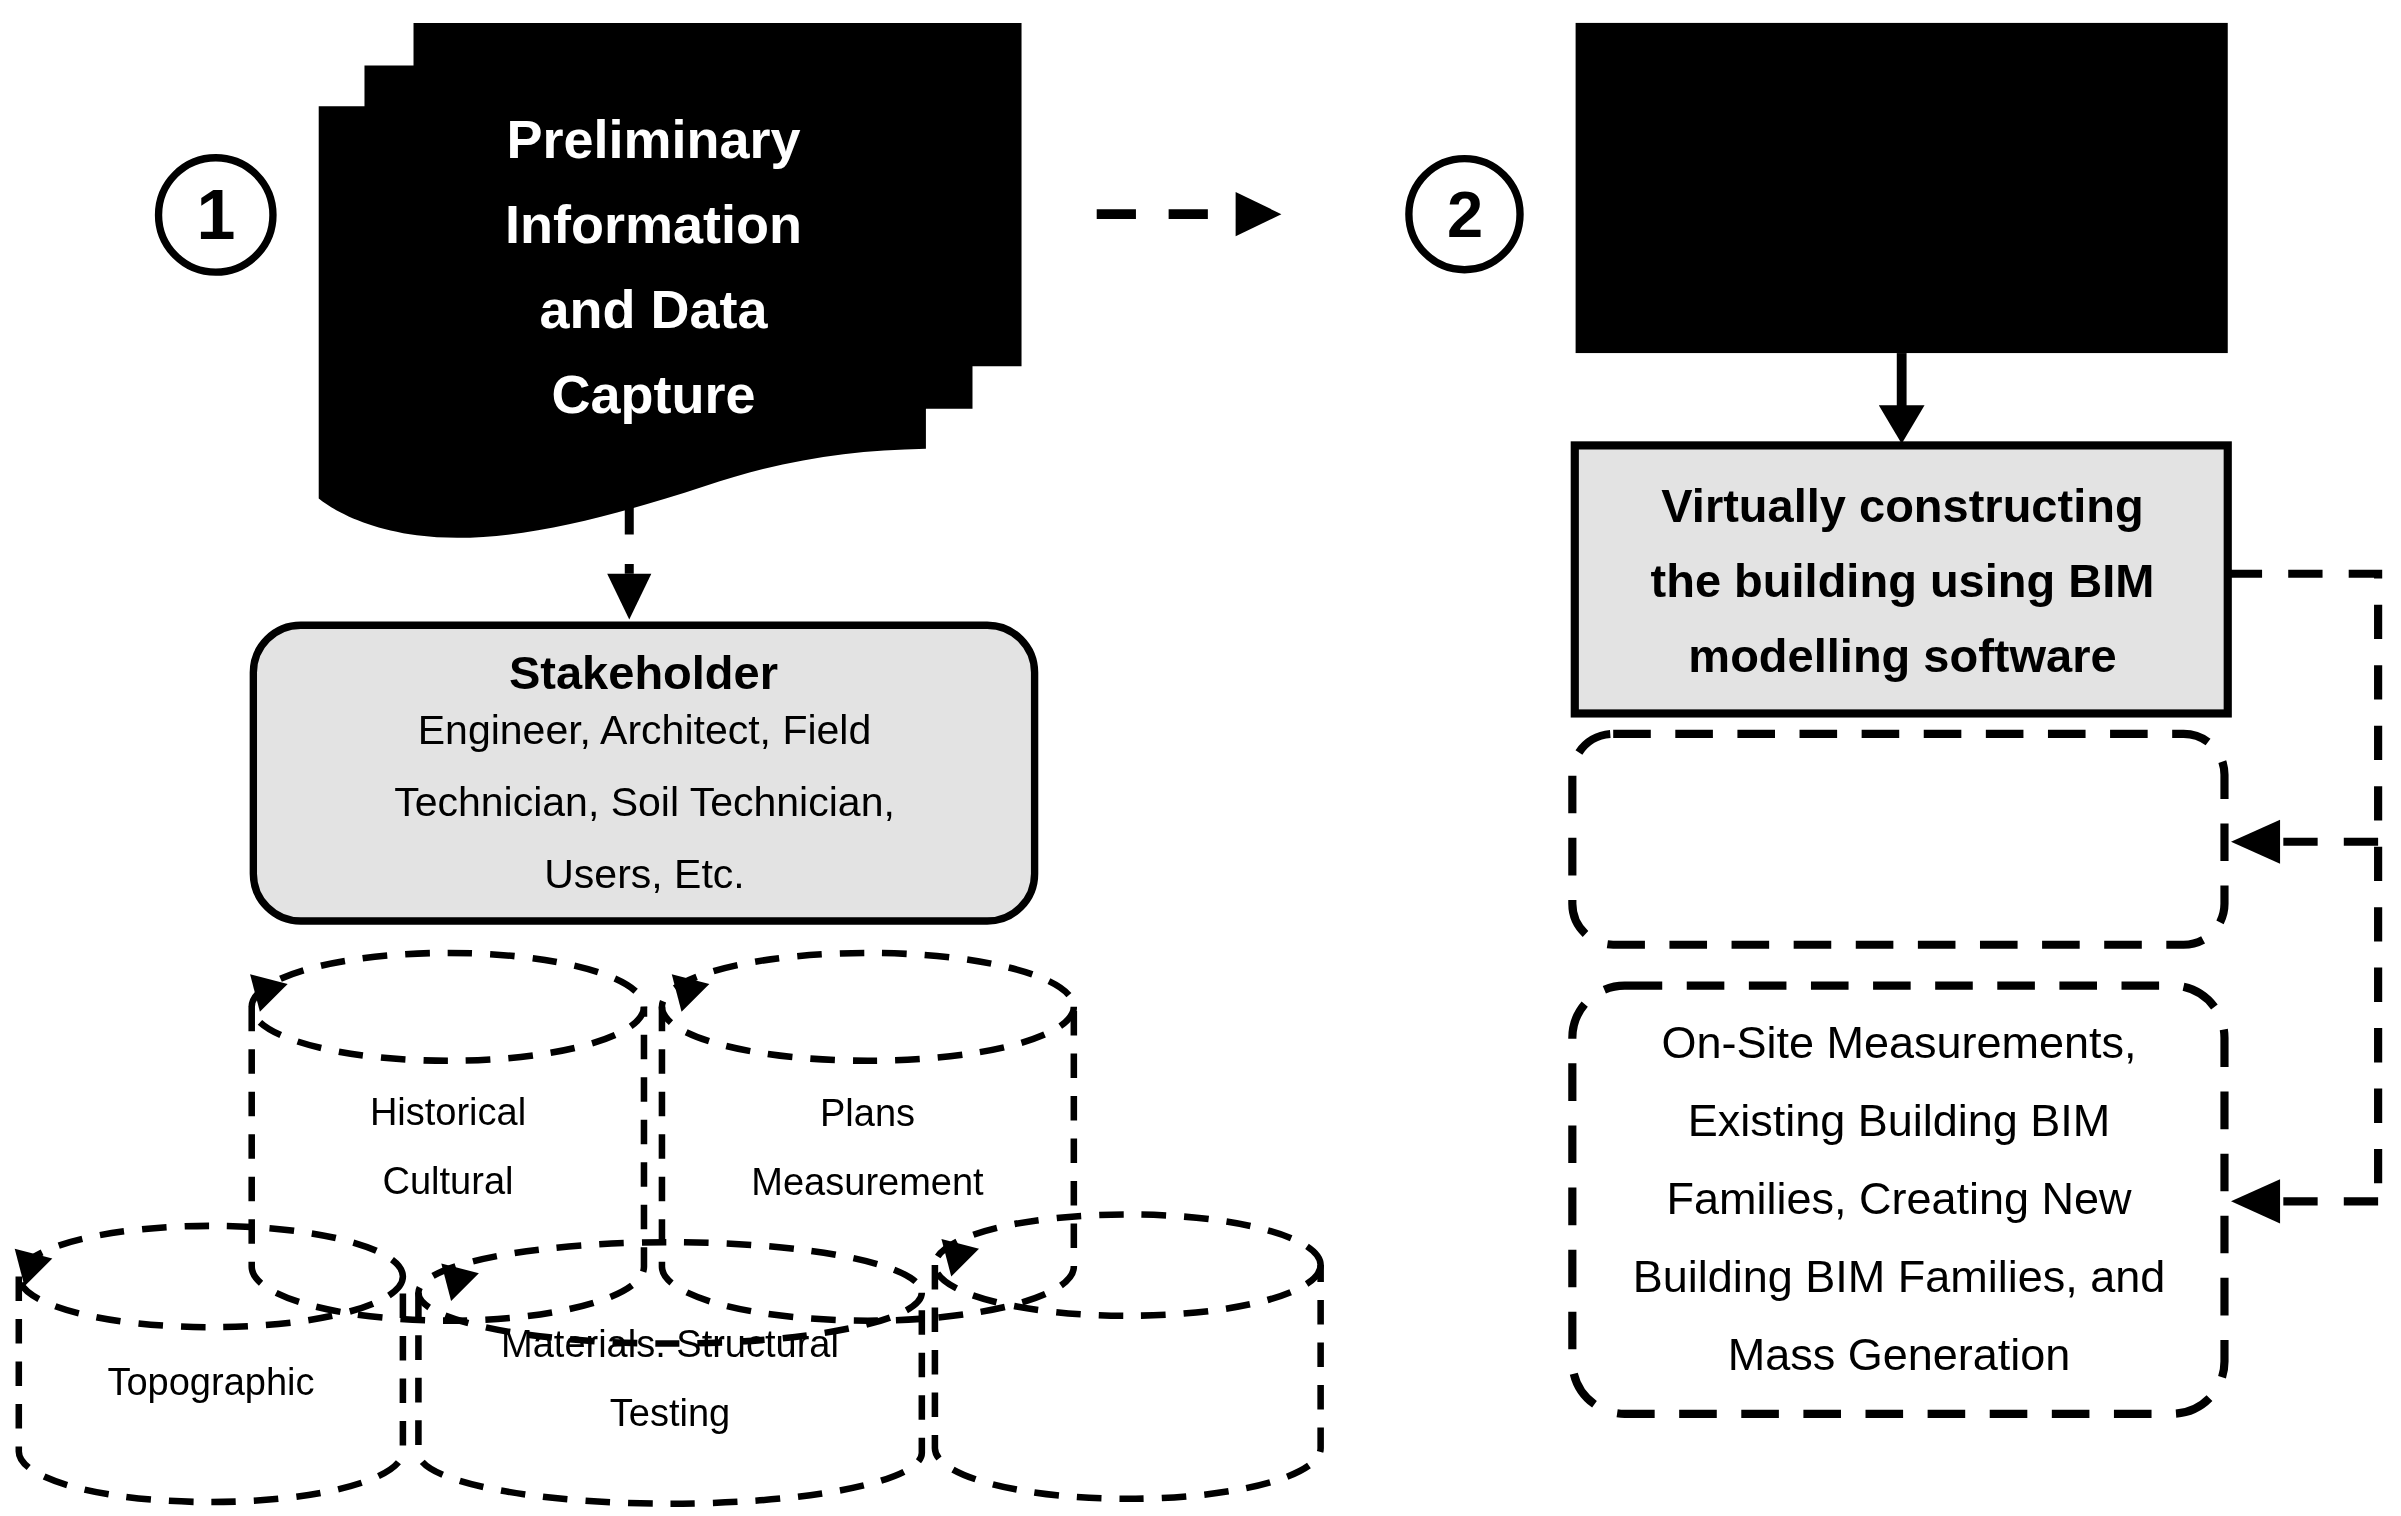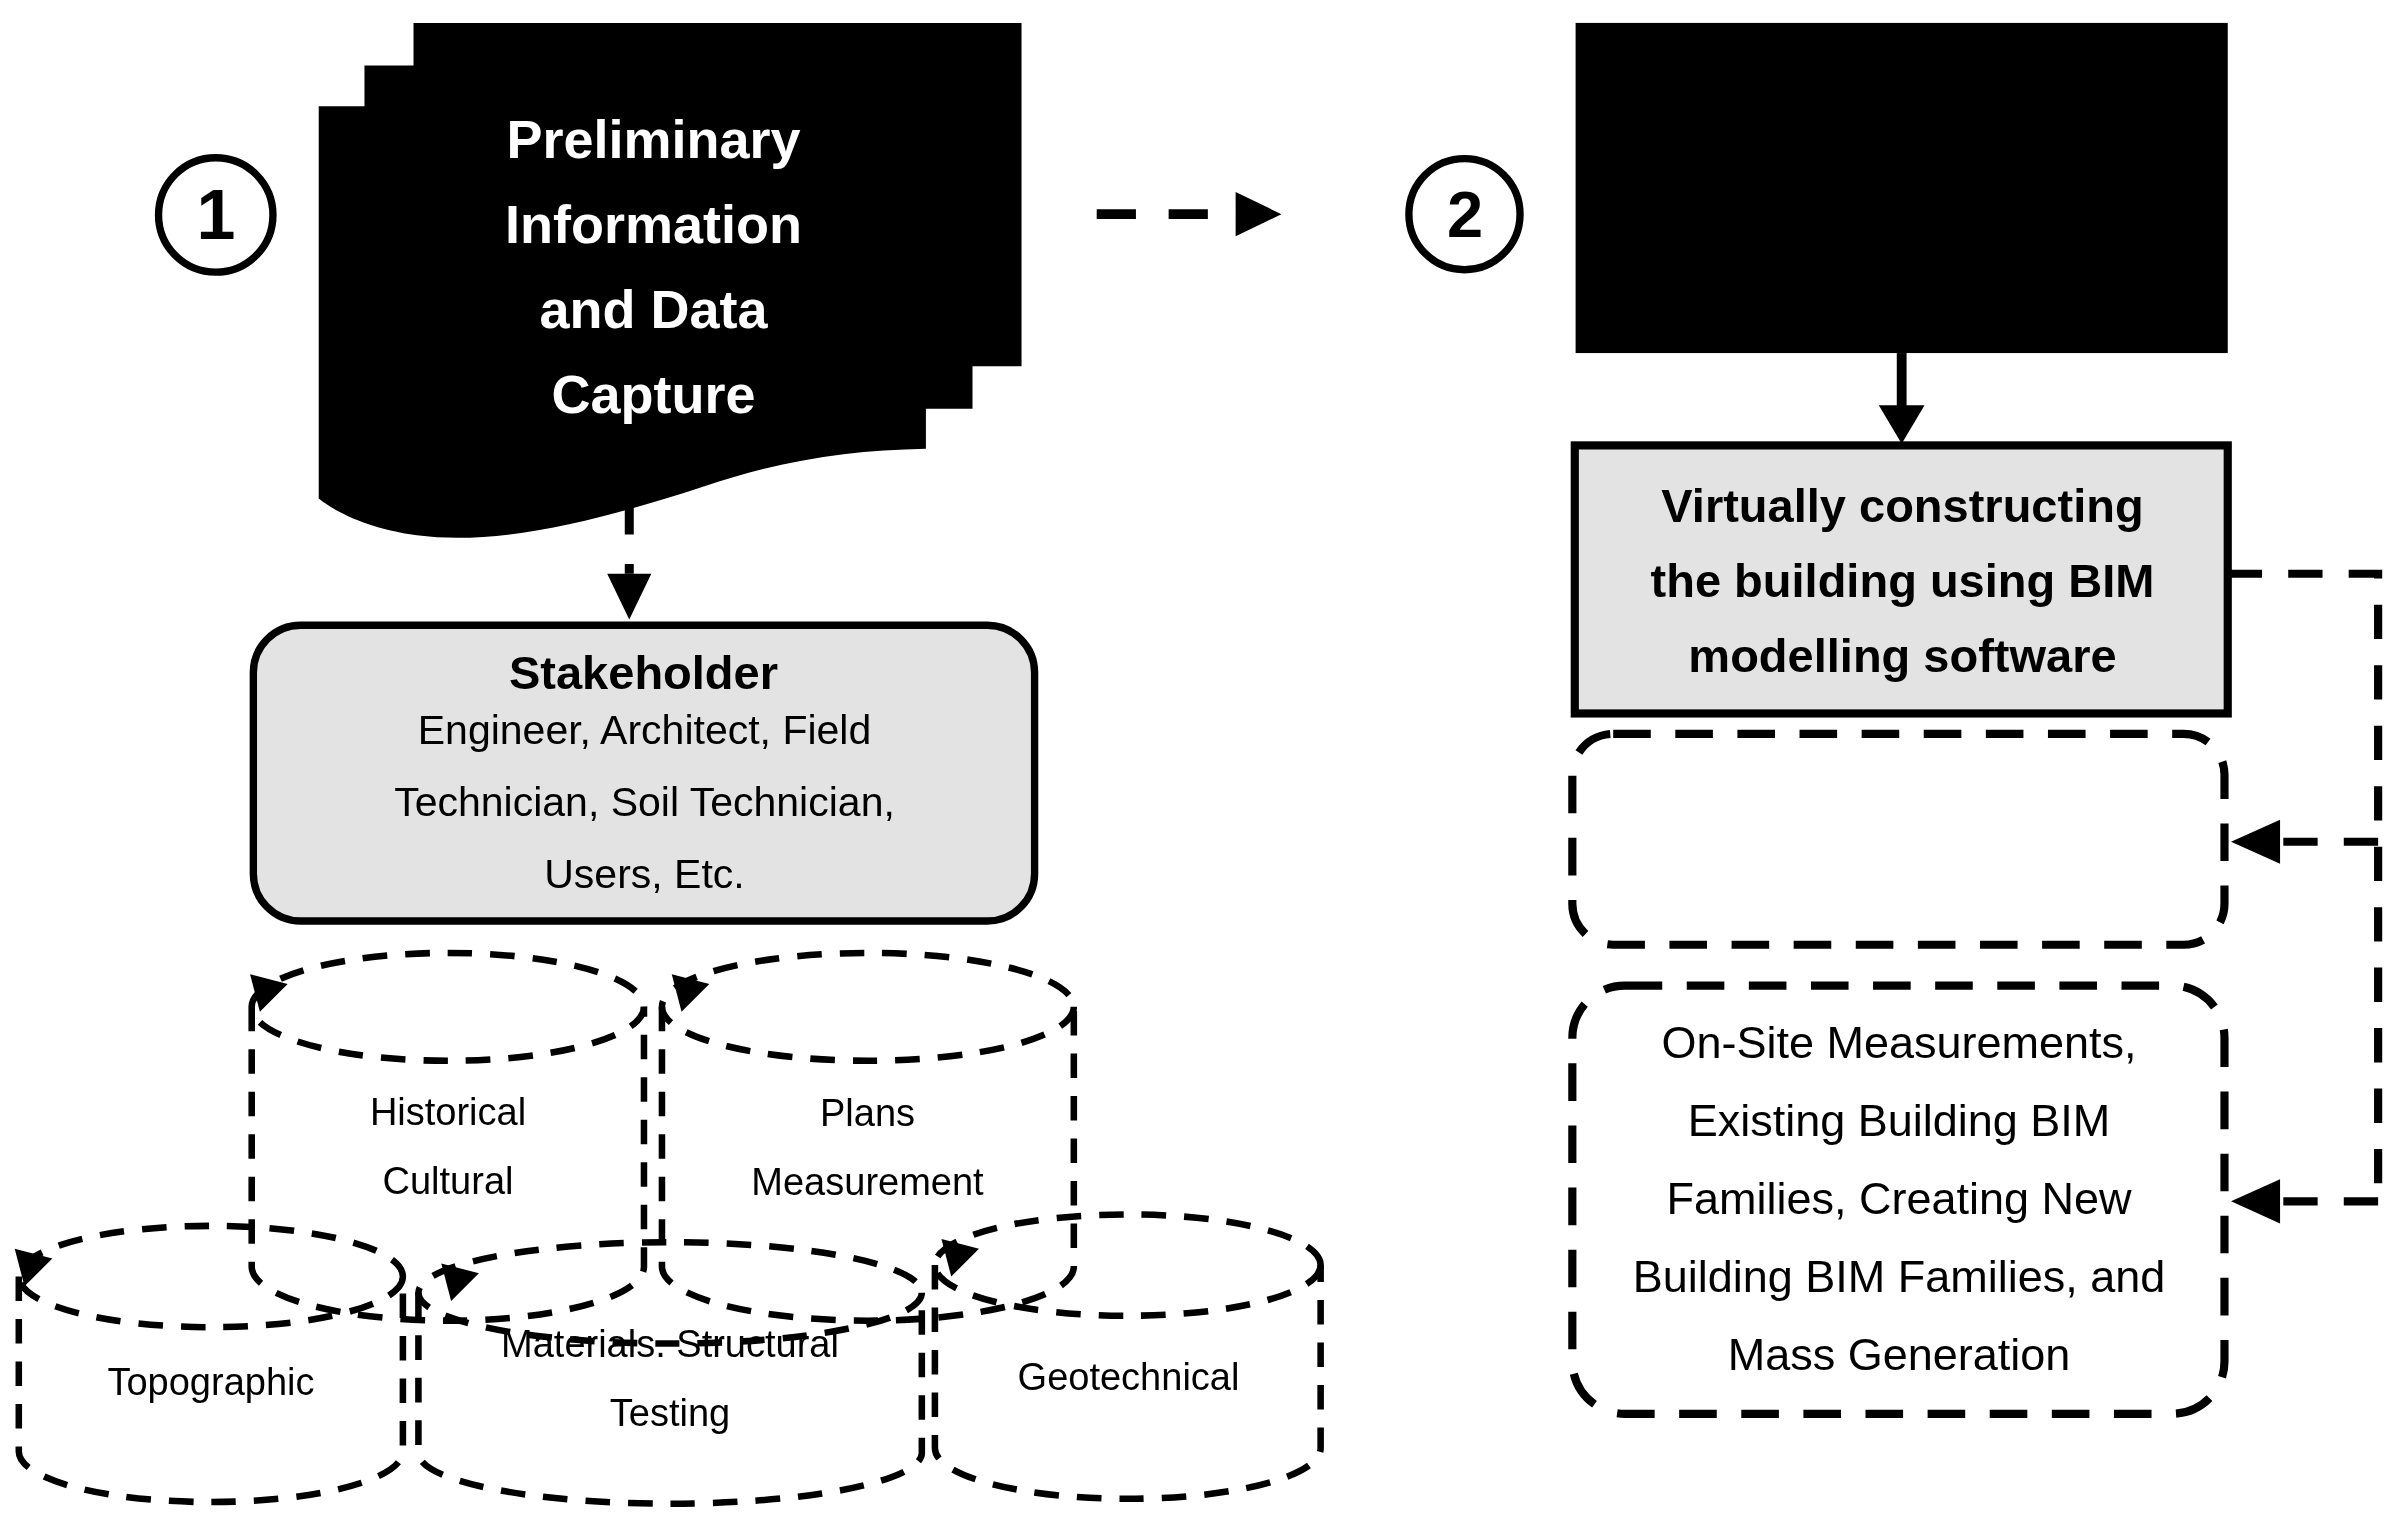--- a/index.html
+++ b/index.html
@@ -124,21 +124,20 @@
 Cultural</div>
 
   <div class="t" style="left:678px; top:1079px; width:379px; height:137px; font-size:38px; line-height:69px;text-align:center;">Plans
 Measurement</div>
 
   <div class="t" style="left:441px; top:1308px; width:458px; height:141px; font-size:38px; line-height:69px;">Materials. Structural
 Testing</div>
 
   <div class="t" style="left:31px; top:1342px; width:360px; height:80px; font-size:38px; line-height:69px;">Topographic</div>
 
-  <div class="t" style="left:942px; top:1337px; width:373px; height:80px; font-size:38px; line-height:69px;">Geotechnical</div>
 
   <div class="t bold" style="left:1416px; top:168px; width:98px; height:92px; font-size:65px;">2</div>
 
 
   <div class="t bold" style="left:1586px; top:454px; width:633px; height:253px; font-size:47px; line-height:75px;">Virtually constructing
 the building using BIM
 modelling software</div>
 
 
   <div class="t" style="left:1589px; top:994px; width:620px; height:410px; font-size:45px; line-height:78px;">On-Site Measurements,

